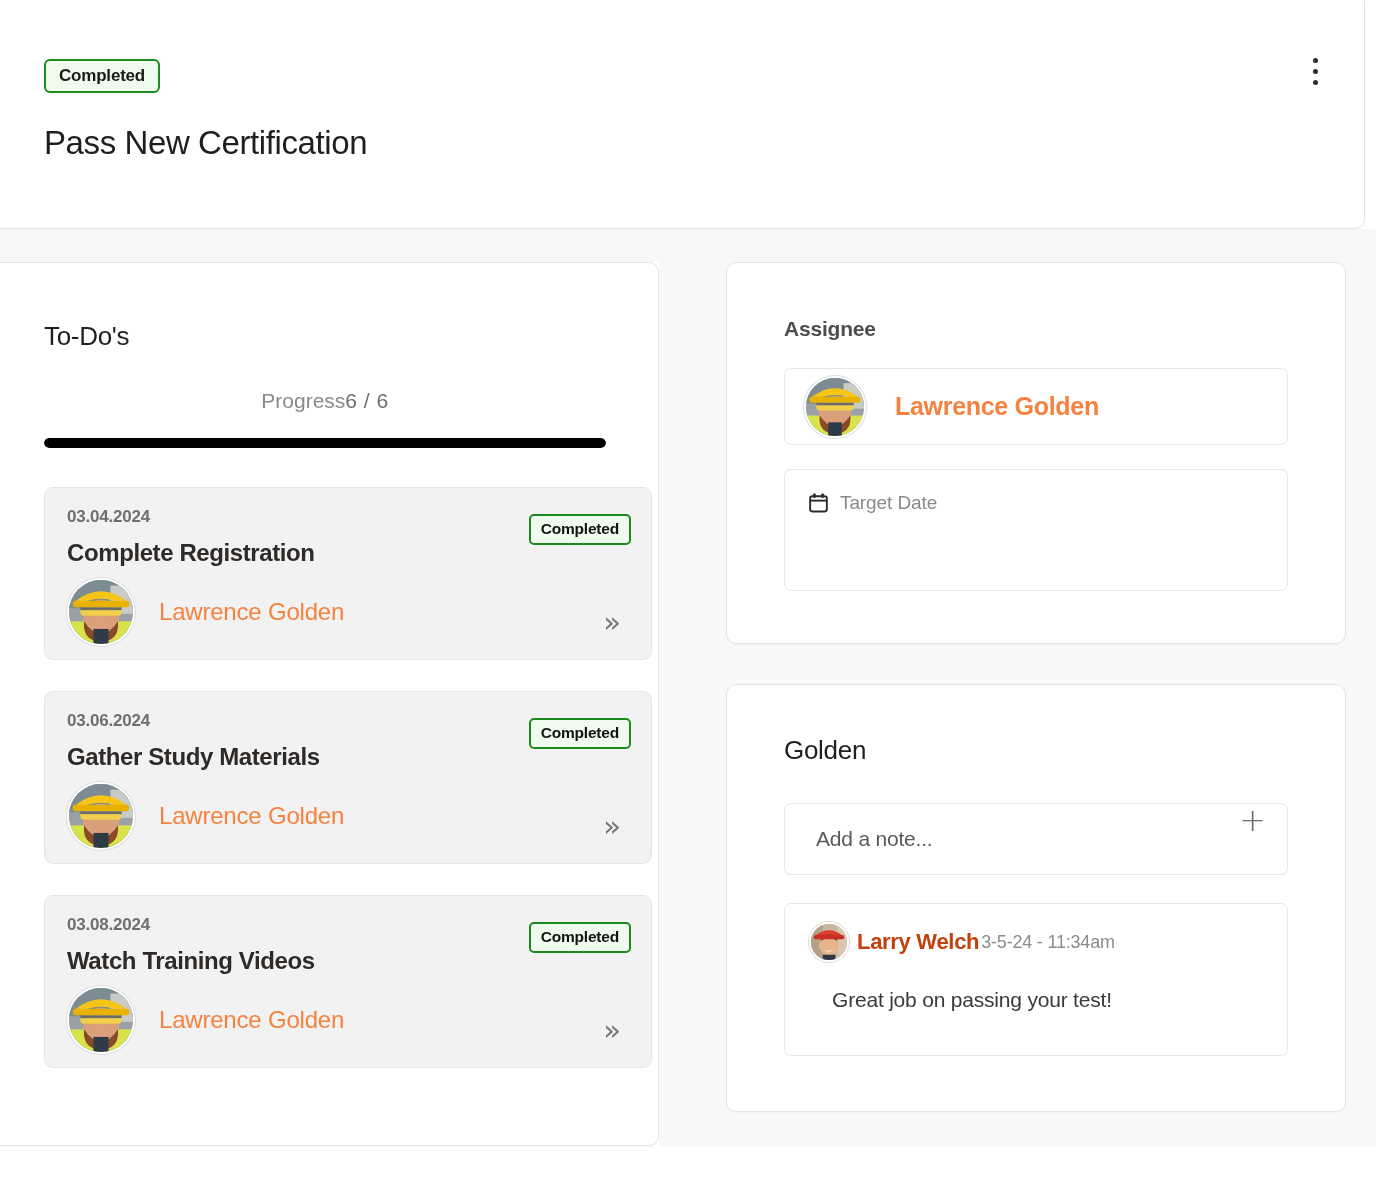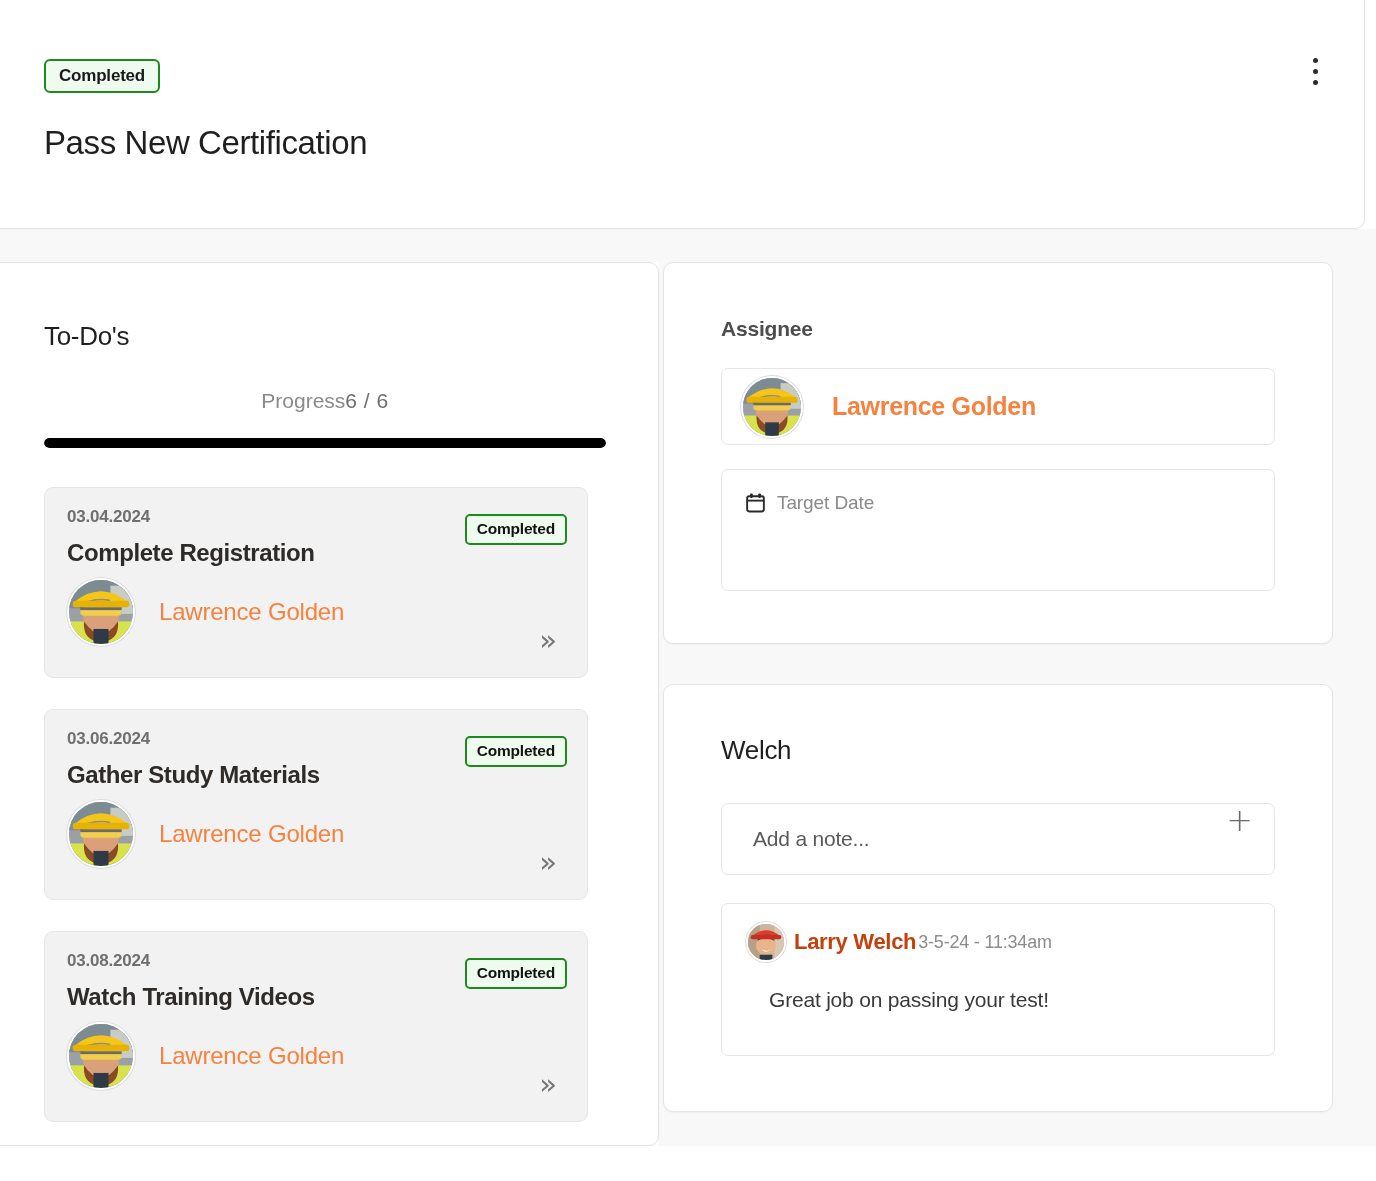--- a/index.html
+++ b/index.html
@@ -130,25 +130,25 @@
   .progress-fill {
     height: 100%;
     background: #000000;
     border-radius: 6px;
   }
 
   
   .todo-list { margin-top: 39px; }
   .todo-card {
     position: relative;
-    width: 544px;
+    width: 608px;
     background: #f2f2f2;
     border: 1px solid #e6e6e6;
     border-radius: 9px;
-    padding: 19px 20px 31px 22px;
+    padding: 19px 20px 13px 22px;
     margin-bottom: 31px;
   }
   .todo-date {
     font-size: 17px;
     font-weight: bold;
     color: #6f6f6f;
     letter-spacing: -0.2px;
   }
   .todo-badge {
     position: absolute;
@@ -202,23 +202,23 @@
     background: #b9bcc0;
   }
   .avatar svg { display: block; width: 100%; height: 100%; }
   .av-68 { width: 68px; height: 68px; }
   .av-62 { width: 62px; height: 62px; }
   .av-40 { width: 40px; height: 40px; }
 
   
   .right-col {
     position: absolute;
-    left: 663px;
+    left: 726px;
     top: 262px;
-    width: 670px;
+    width: 620px;
   }
   .panel {
     background: #ffffff;
     border: 1px solid #e4e4e4;
     border-radius: 10px;
     box-shadow: 0 1px 2px rgba(0,0,0,0.03);
   }
   .assignee-panel { height: 382px; padding: 54px 57px 0 57px; }
 
   .panel-label {
@@ -502,21 +502,21 @@
             <line x1="1.2" y1="8" x2="18.8" y2="8" stroke="#2b2b2b" stroke-width="2"></line>
             <rect x="4.2" y="0.6" width="3" height="4.6" rx="1.2" fill="#2b2b2b"></rect>
             <rect x="12.8" y="0.6" width="3" height="4.6" rx="1.2" fill="#2b2b2b"></rect>
           </svg>
           <span class="target-label">Target Date</span>
         </div>
       </div>
     </div>
 
     <div class="panel notes-panel">
-      <div class="notes-title">Welch</div>
+      <div class="notes-title">Golden</div>
 
       <div class="add-note-box">
         <input class="add-note-input" type="text" placeholder="Add a note..." style="">
         <span class="plus-icon">+</span>
       </div>
 
       <div class="note-card">
         <div class="note-head">
           <span class="avatar av-40">
             <svg viewBox="0 0 68 68" xmlns="http://www.w3.org/2000/svg" aria-hidden="true">

